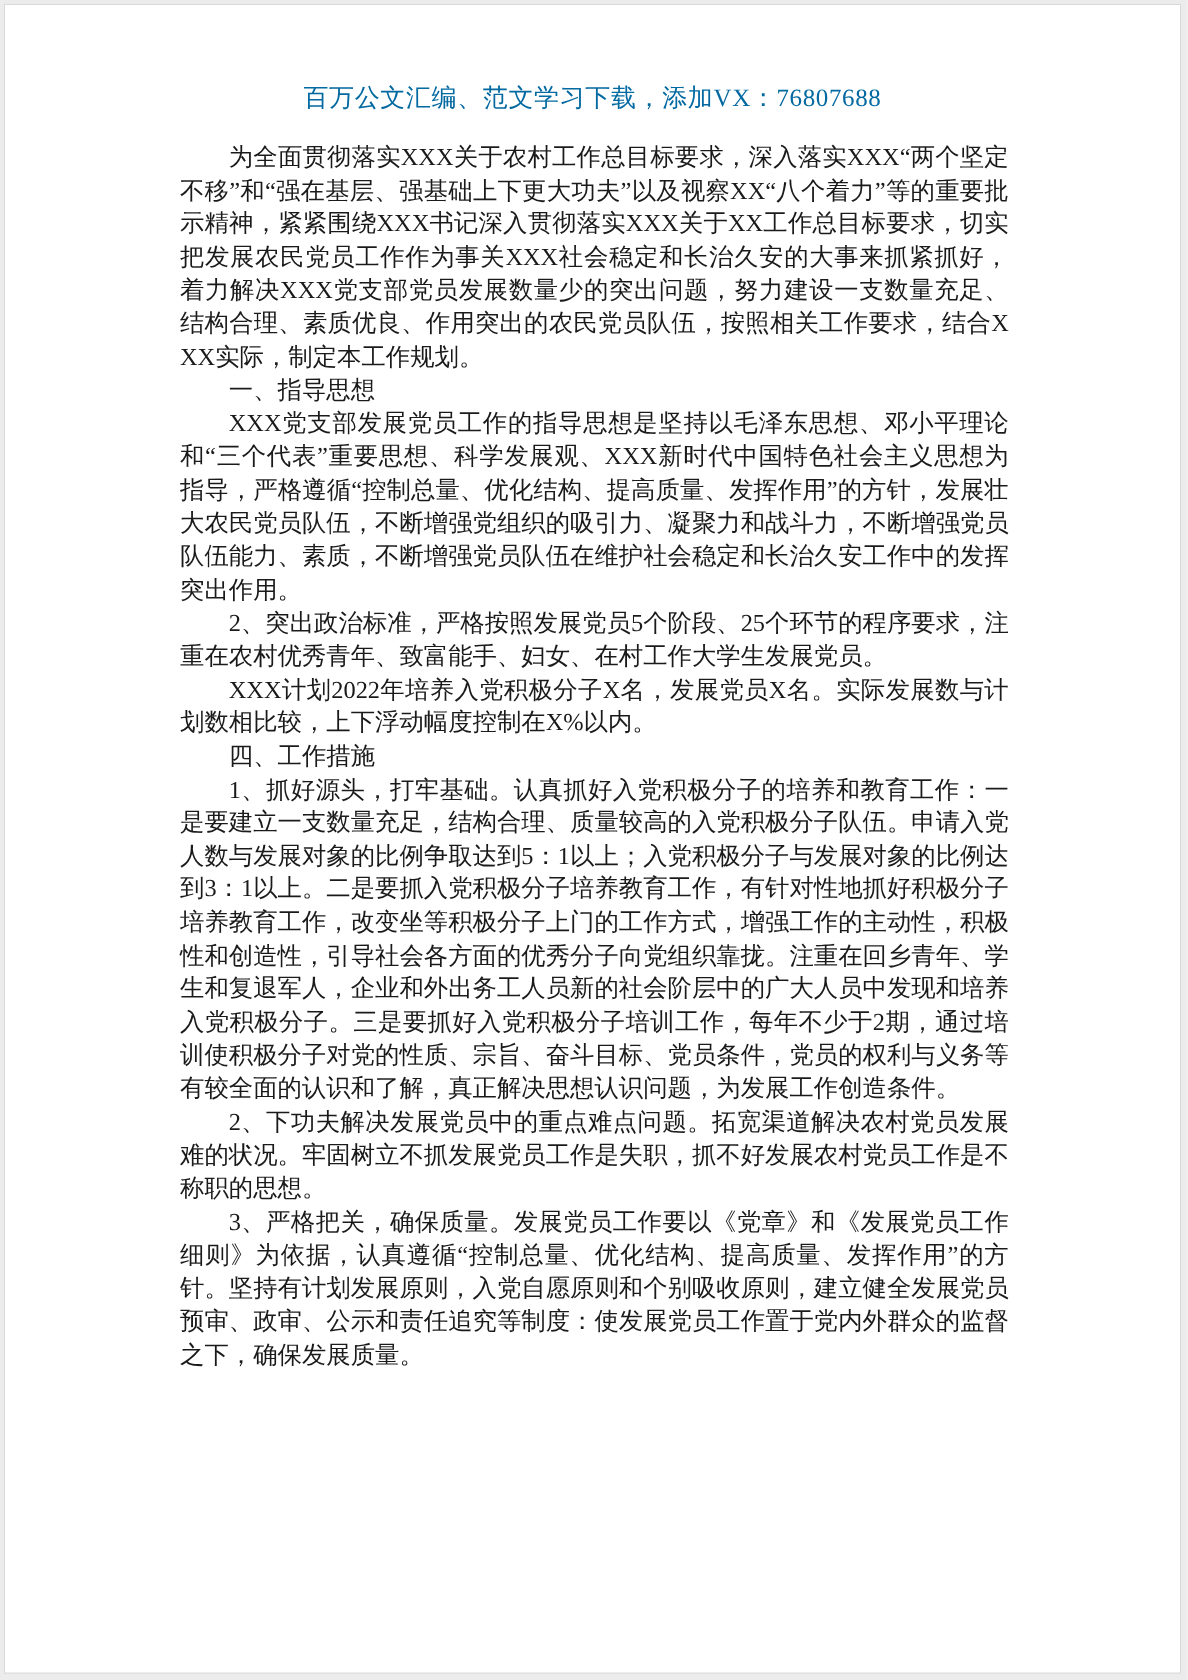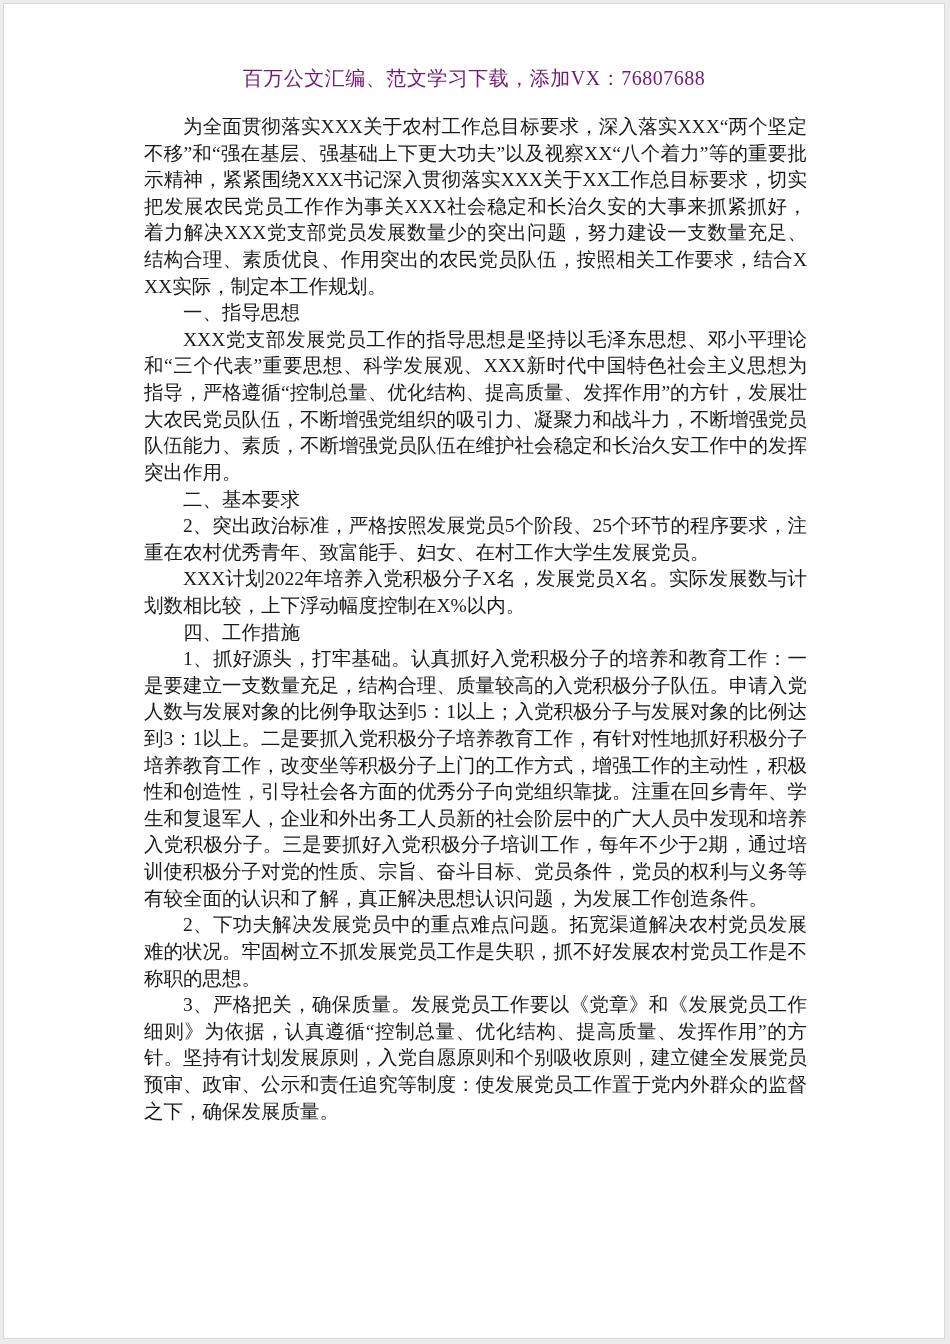--- a/index.html
+++ b/index.html
@@ -49,26 +49,25 @@
   }
   .content p.heading {
     font-weight: normal;
   }
 </style>
 </head>
 <body>
 
 <div class="viewport">
   <div class="page">
-    <div class="notice" style="color: #701a75;">百万公文汇编、范文学习下载，添加VX：76807688</div>
+    <div class="notice" style="color: #0369a1;">百万公文汇编、范文学习下载，添加VX：76807688</div>
     <div class="content">
         <p class="body">为全面贯彻落实XXX关于农村工作总目标要求，深入落实XXX“两个坚定不移”和“强在基层、强基础上下更大功夫”以及视察XX“八个着力”等的重要批示精神，紧紧围绕XXX书记深入贯彻落实XXX关于XX工作总目标要求，切实把发展农民党员工作作为事关XXX社会稳定和长治久安的大事来抓紧抓好，着力解决XXX党支部党员发展数量少的突出问题，努力建设一支数量充足、结构合理、素质优良、作用突出的农民党员队伍，按照相关工作要求，结合XXX实际，制定本工作规划。</p>
         <p class="heading">一、指导思想</p>
         <p class="body">XXX党支部发展党员工作的指导思想是坚持以毛泽东思想、邓小平理论和“三个代表”重要思想、科学发展观、XXX新时代中国特色社会主义思想为指导，严格遵循“控制总量、优化结构、提高质量、发挥作用”的方针，发展壮大农民党员队伍，不断增强党组织的吸引力、凝聚力和战斗力，不断增强党员队伍能力、素质，不断增强党员队伍在维护社会稳定和长治久安工作中的发挥突出作用。</p>
-        <p class="heading">二、基本要求</p>
         <p class="body">2、突出政治标准，严格按照发展党员5个阶段、25个环节的程序要求，注重在农村优秀青年、致富能手、妇女、在村工作大学生发展党员。</p>
         <p class="body">XXX计划2022年培养入党积极分子X名，发展党员X名。实际发展数与计划数相比较，上下浮动幅度控制在X%以内。</p>
         <p class="heading">四、工作措施</p>
         <p class="body">1、抓好源头，打牢基础。认真抓好入党积极分子的培养和教育工作：一是要建立一支数量充足，结构合理、质量较高的入党积极分子队伍。申请入党人数与发展对象的比例争取达到5：1以上；入党积极分子与发展对象的比例达到3：1以上。二是要抓入党积极分子培养教育工作，有针对性地抓好积极分子培养教育工作，改变坐等积极分子上门的工作方式，增强工作的主动性，积极性和创造性，引导社会各方面的优秀分子向党组织靠拢。注重在回乡青年、学生和复退军人，企业和外出务工人员新的社会阶层中的广大人员中发现和培养入党积极分子。三是要抓好入党积极分子培训工作，每年不少于2期，通过培训使积极分子对党的性质、宗旨、奋斗目标、党员条件，党员的权利与义务等有较全面的认识和了解，真正解决思想认识问题，为发展工作创造条件。</p>
         <p class="body">2、下功夫解决发展党员中的重点难点问题。拓宽渠道解决农村党员发展难的状况。牢固树立不抓发展党员工作是失职，抓不好发展农村党员工作是不称职的思想。</p>
         <p class="body">3、严格把关，确保质量。发展党员工作要以《党章》和《发展党员工作细则》为依据，认真遵循“控制总量、优化结构、提高质量、发挥作用”的方针。坚持有计划发展原则，入党自愿原则和个别吸收原则，建立健全发展党员预审、政审、公示和责任追究等制度：使发展党员工作置于党内外群众的监督之下，确保发展质量。</p>
       </div>
   </div>
 </div>
 

